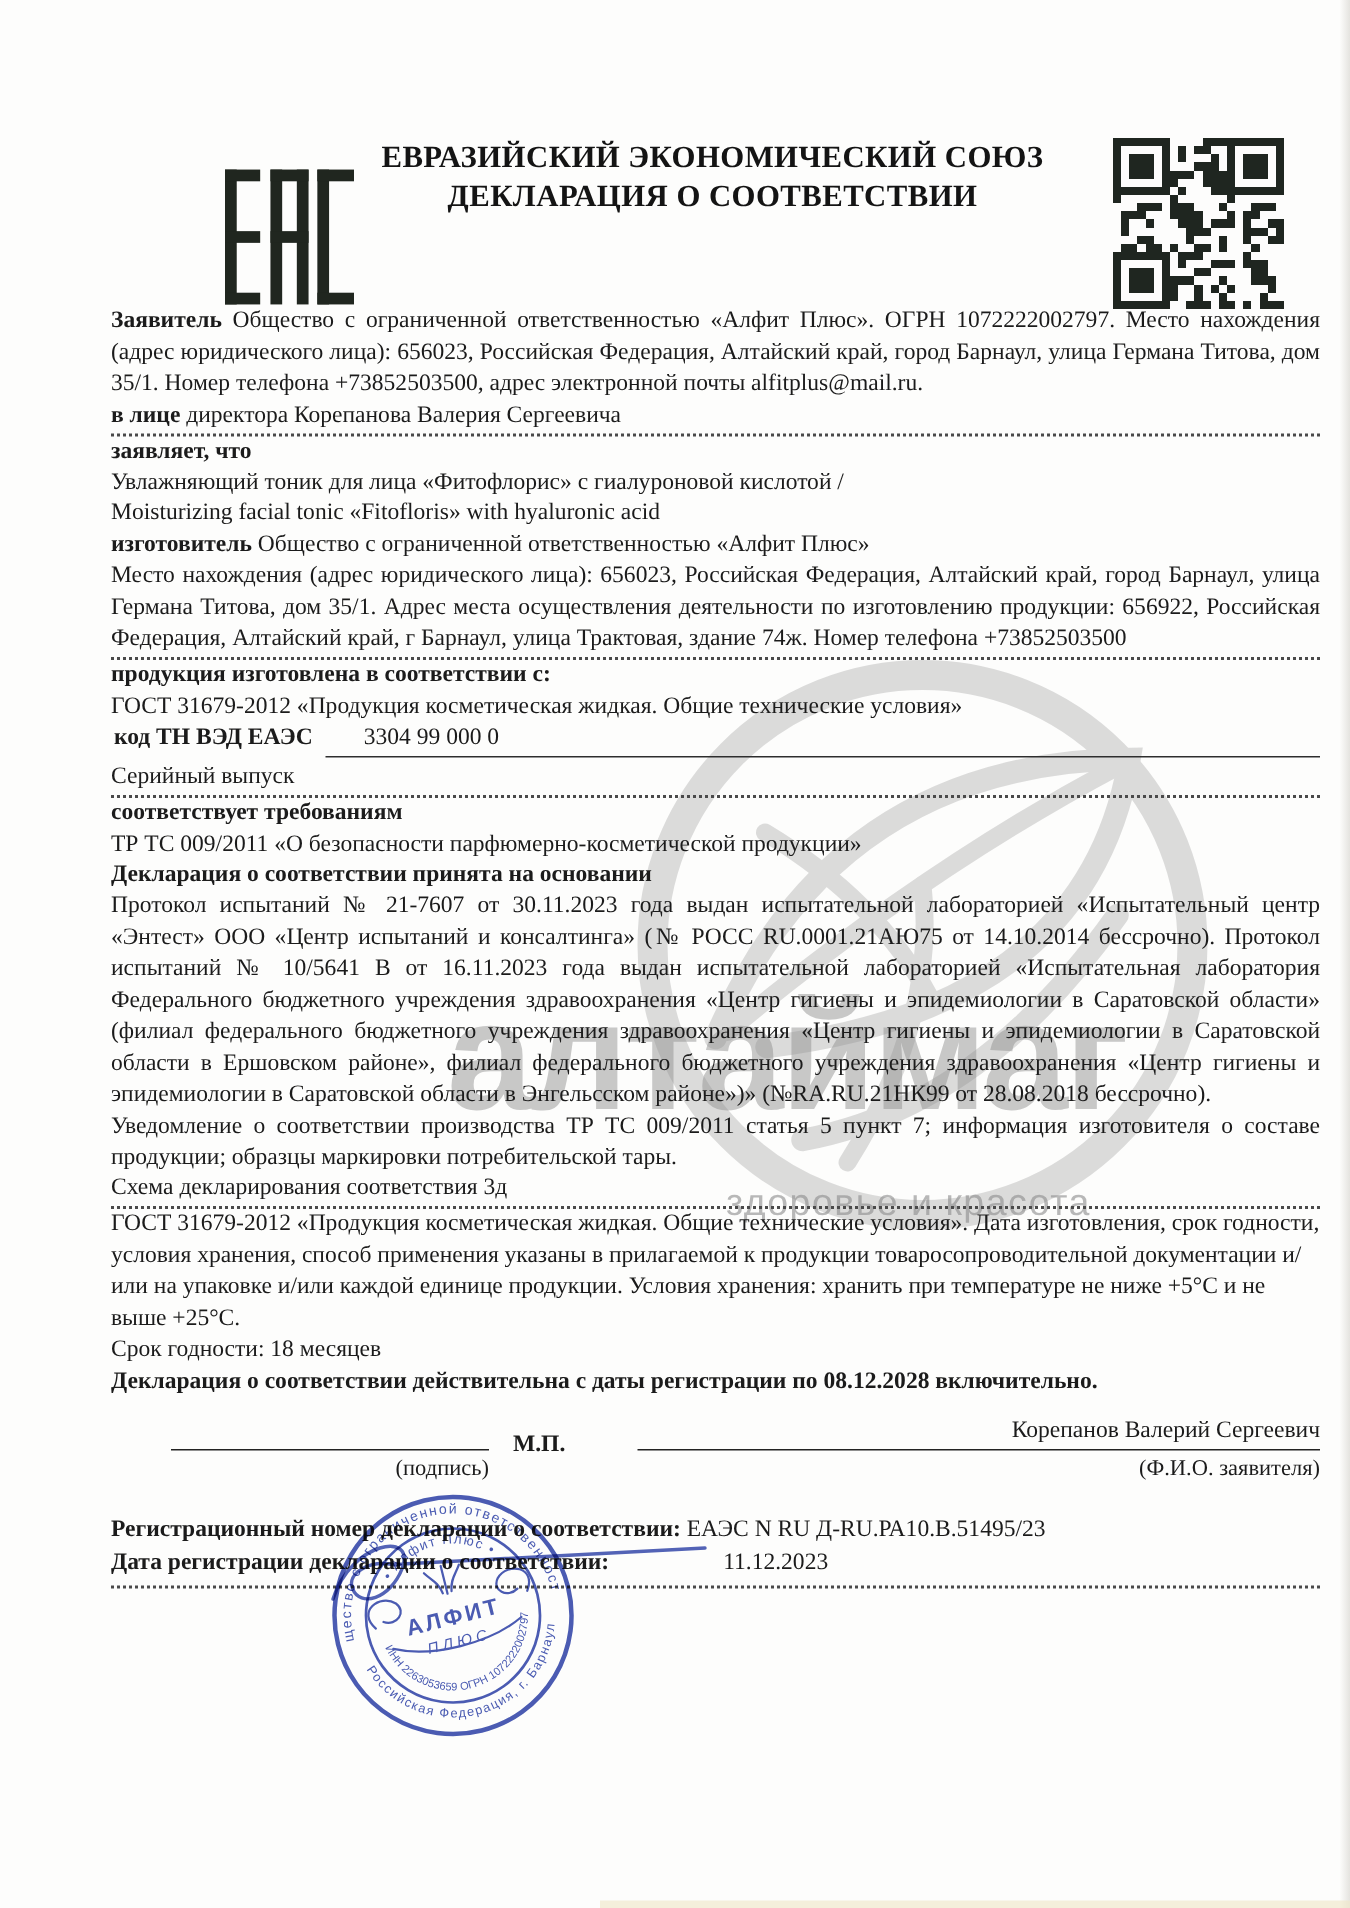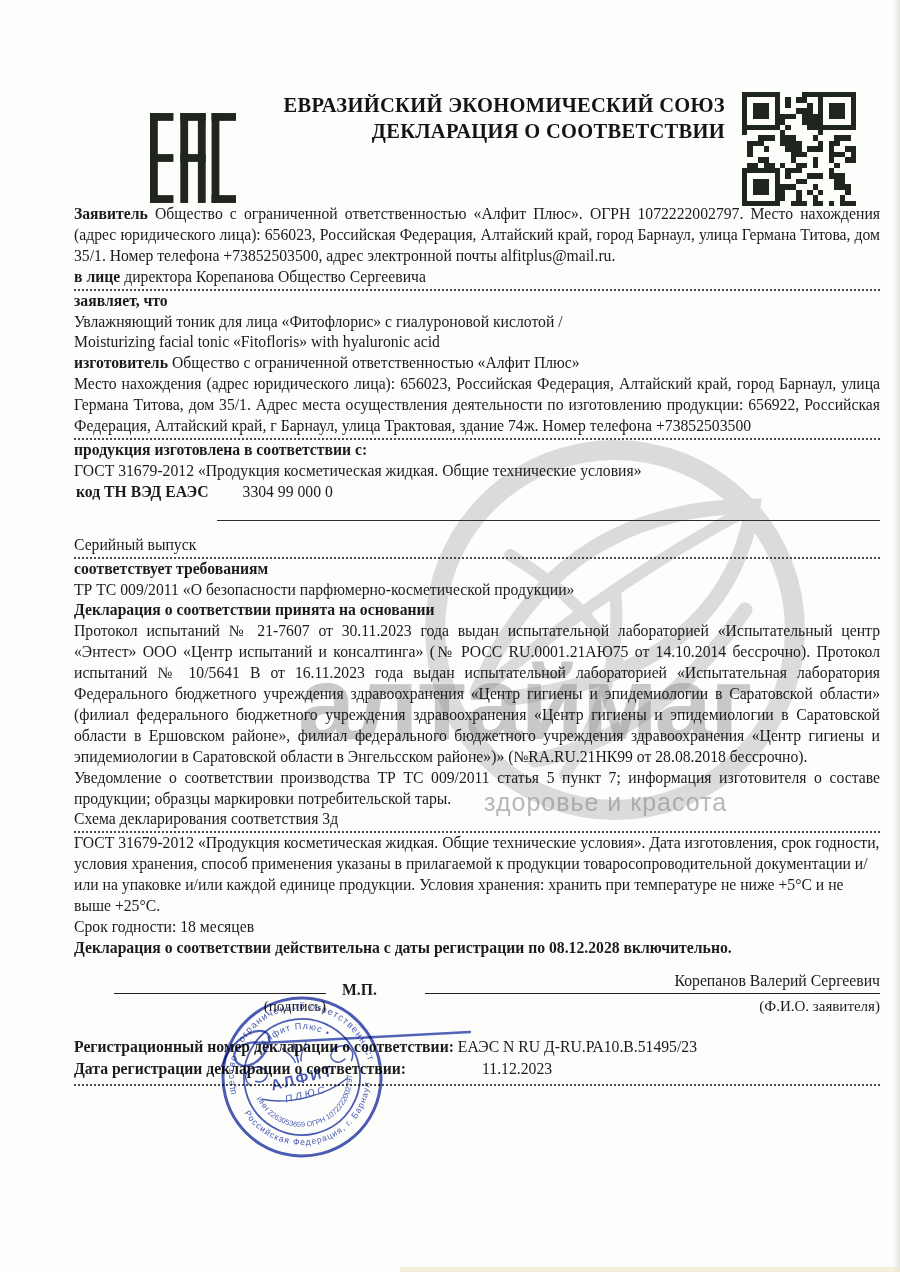--- a/index.html
+++ b/index.html
@@ -9,33 +9,33 @@
   
   .wm-layer{position:absolute;inset:0;z-index:1;}
   .wm-logo{position:absolute;left:415px;top:430px;width:400px;height:400px;opacity:.30;}
   .wm-brand{position:absolute;left:298px;top:652px;font-family:"Liberation Sans","DejaVu Sans",sans-serif;
             font-weight:bold;font-size:103px;line-height:1;color:#8f8f8f;opacity:.48;letter-spacing:-2px;}
   .wm-tagline{position:absolute;left:484px;top:788px;font-family:"Liberation Sans","DejaVu Sans",sans-serif;
             font-size:25px;color:#8f8f8f;opacity:.62;letter-spacing:1px;}
 
   
   .hdr-eac{position:absolute;left:150px;top:110px;width:86px;height:96px;z-index:2;}
-  .hdr-title{position:absolute;left:245px;top:92px;width:480px;text-align:right;z-index:2;
+  .hdr-title{position:absolute;left:235px;top:92px;width:480px;text-align:center;z-index:2;
              font-weight:bold;font-size:20.5px;line-height:26px;letter-spacing:.3px;color:#141414;}
   .hdr-qr{position:absolute;left:742px;top:92px;width:114px;height:114px;z-index:2;}
 
   
   .doc{position:absolute;left:74px;top:204px;width:806px;z-index:2;
        font-size:15.7px;line-height:20.9px;}
   .doc p{margin:0;}
   .just{text-align:justify;}
   .sep-b{border-bottom:2px dotted #4a4a4a;padding-bottom:1px;margin-bottom:2px;}
   b.lead{font-weight:bold;}
-  .tnved{display:flex;align-items:baseline;margin:0 0 14px 2px;}
-  .tnved .tv{flex:1;border-bottom:1.6px solid #2e2e2e;padding:0 0 17px 26px;margin-left:8px;}
+  .tnved{display:flex;align-items:baseline;margin:0 0 3px 2px;}
+  .tnved .tv{flex:1;border-bottom:1.6px solid #2e2e2e;padding:0 0 1px 26px;margin-left:8px;}
   .validity{margin-top:16px;}
   .sig-row{display:flex;margin-top:12px;height:60px;}
   .sig{width:212px;margin-left:40px;}
   .sig-line{height:22px;border-bottom:1.6px solid #222;}
   .cap{text-align:right;font-size:15px;padding-top:2px;}
   .mp{font-weight:bold;margin-left:16px;padding-top:9px;}
   .fio{flex:1;margin-left:48px;}
   .fio-name{height:22px;border-bottom:1.6px solid #222;text-align:right;}
   .reg{margin-top:6px;}
   .reg p{margin:1px 0;}
@@ -311,21 +311,21 @@
         <rect x="14" y="20" width="1" height="1"></rect>
         <rect x="16" y="20" width="1" height="1"></rect>
         <rect x="18" y="20" width="1" height="1"></rect>
         <rect x="19" y="20" width="1" height="1"></rect>
         <rect x="20" y="20" width="1" height="1"></rect>
       </g>
   </svg>
 
   <main class="doc">
     <p class="just"><b class="lead">Заявитель</b> <span>Общество с ограниченной ответственностью «Алфит Плюс». ОГРН 1072222002797. Место нахождения (адрес юридического лица): 656023, Российская Федерация, Алтайский край, город Барнаул, улица Германа Титова, дом 35/1. Номер телефона +73852503500, адрес электронной почты alfitplus@mail.ru.</span></p>
-    <p class="sep-b"><b class="lead">в лице</b> <span>директора Корепанова Общество Сергеевича</span></p>
+    <p class="sep-b"><b class="lead">в лице</b> <span>директора Корепанова Валерия Сергеевича</span></p>
     <p><b class="lead">заявляет, что</b></p>
     <p>Увлажняющий тоник для лица «Фитофлорис» с гиалуроновой кислотой /</p>
     <p>Moisturizing facial tonic «Fitofloris» with hyaluronic acid</p>
     <p><b class="lead">изготовитель</b> <span>Общество с ограниченной ответственностью «Алфит Плюс»</span></p>
     <p class="just sep-b">Место нахождения (адрес юридического лица): 656023, Российская Федерация, Алтайский край, город Барнаул, улица Германа Титова, дом 35/1. Адрес места осуществления деятельности по изготовлению продукции: 656922, Российская Федерация, Алтайский край, г Барнаул, улица Трактовая, здание 74ж. Номер телефона +73852503500</p>
     <p><b class="lead">продукция изготовлена в соответствии с:</b></p>
     <p>ГОСТ 31679-2012 «Продукция косметическая жидкая. Общие технические условия»</p>
     <div class="tnved">
       <b class="lead">код ТН ВЭД ЕАЭС</b>
       <div class="tv"><span>3304 99 000 0</span></div>

